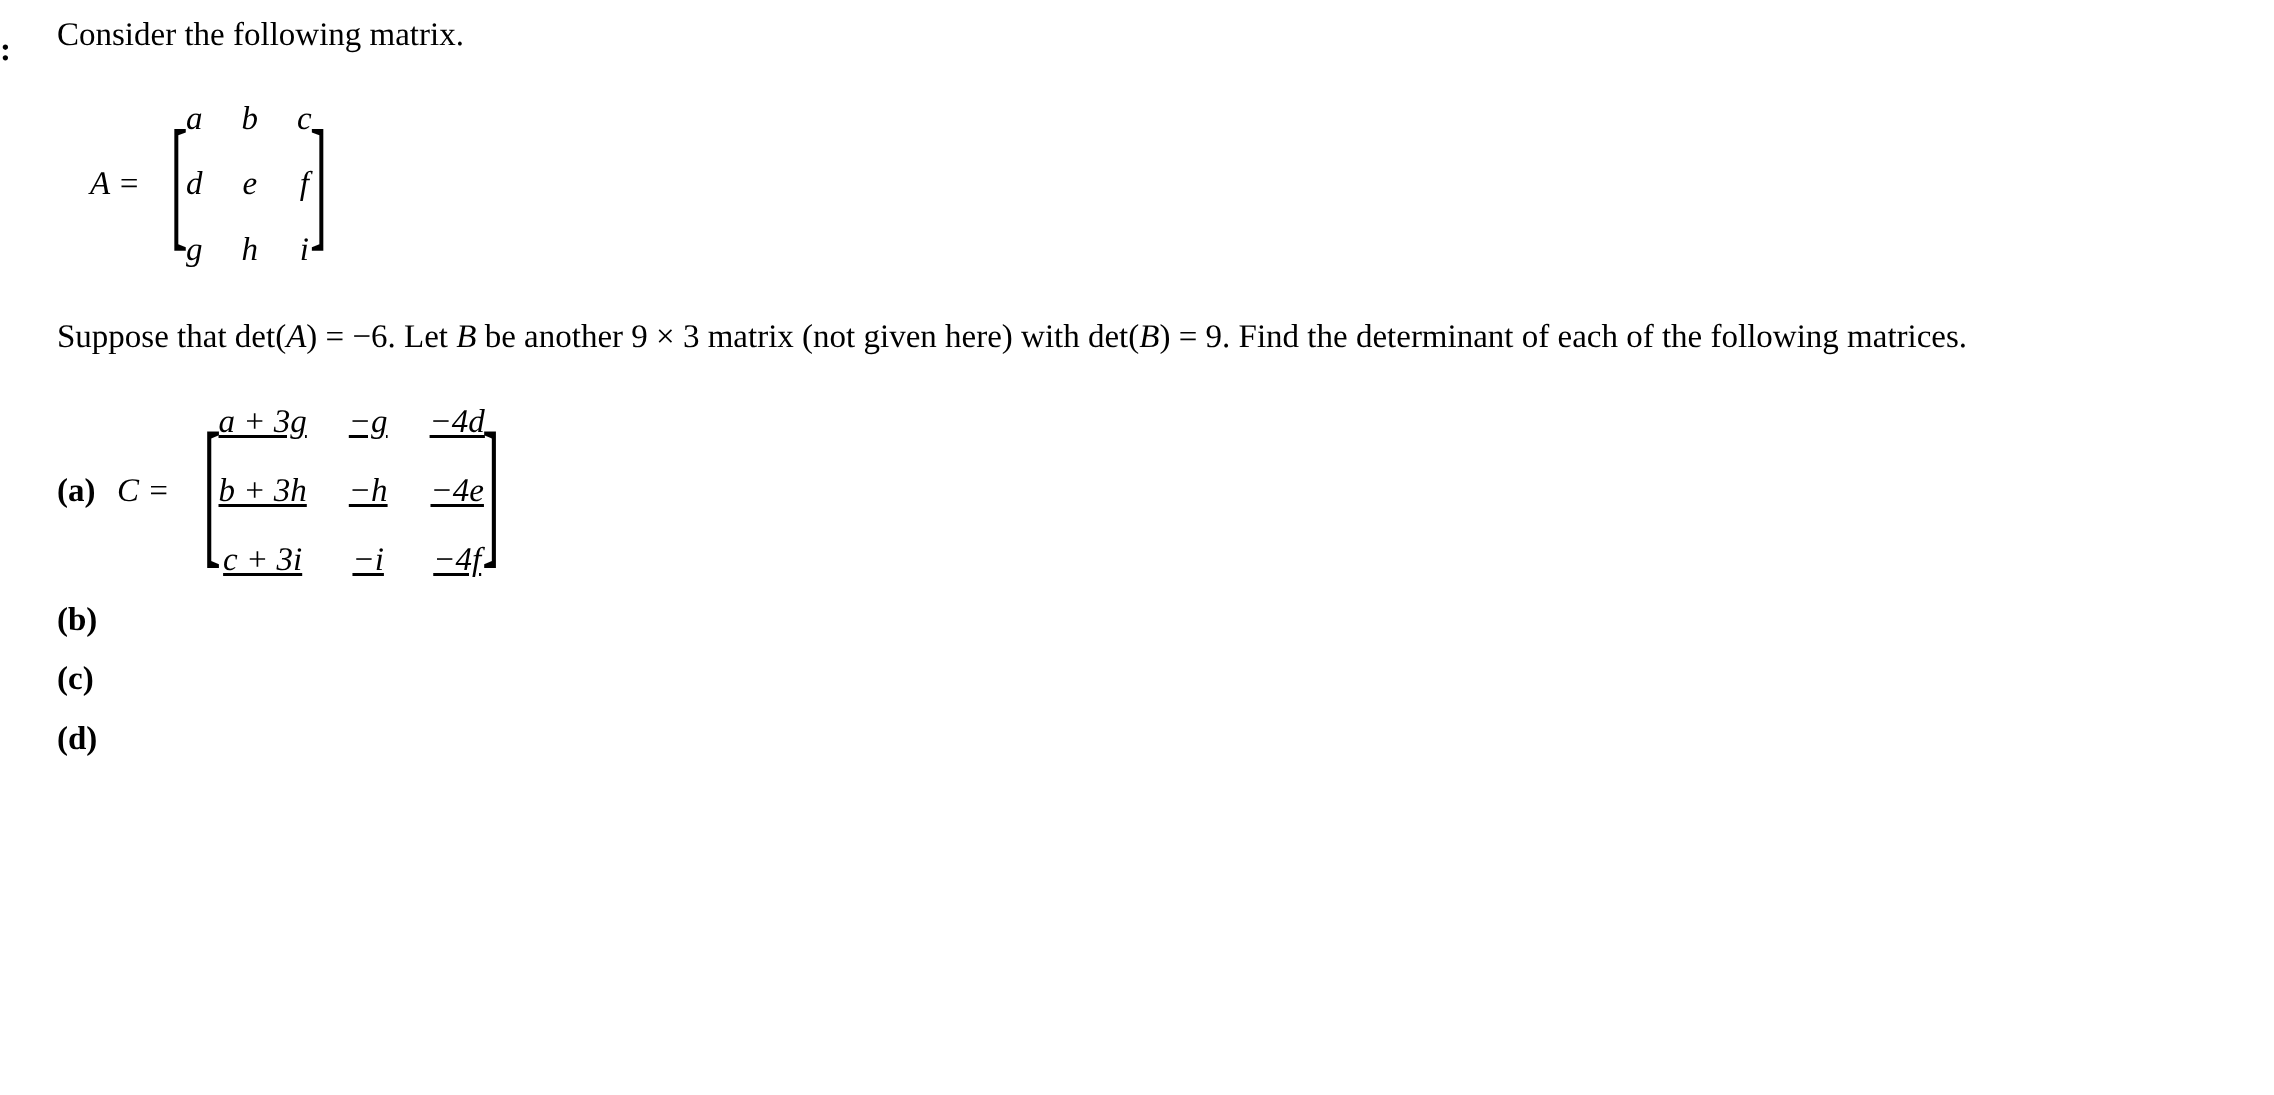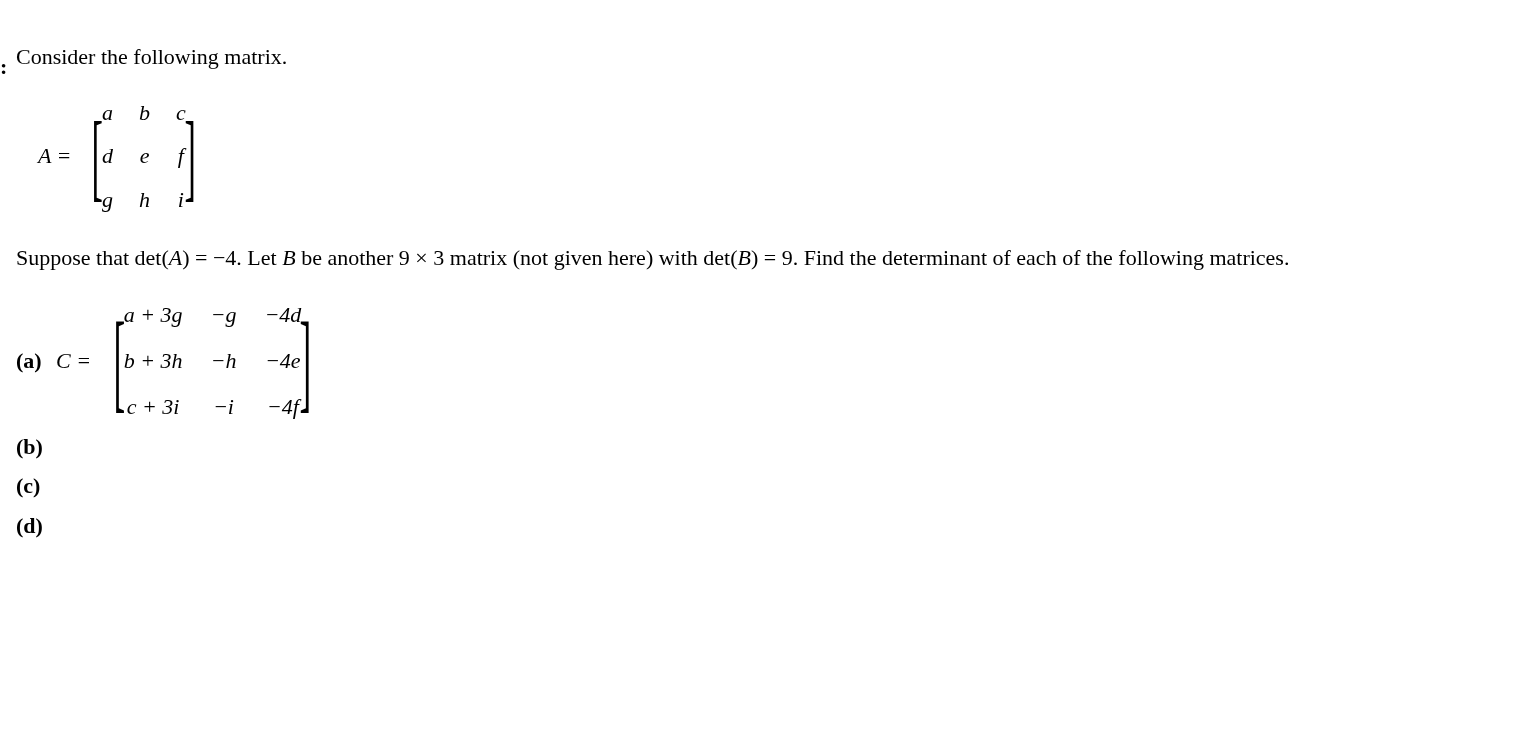--- a/index.html
+++ b/index.html
@@ -6,23 +6,22 @@
     font-family: "Times New Roman", Times, serif;
     font-size: 22px;
     color: #000;
     background: #fff;
     margin: 0;
     padding: 8px 0 0 0;
     width: 1516px;
     line-height: 1.35;
   }
   .content {
-    padding-left: 16px;
+    padding-left: 38px;
     padding-right: 40px;
-    margin-top: 34px;
   }
   .lead-marker {
     position: absolute;
     left: 0;
     top: 10px;
     font-weight: bold;
   }
   .intro-row {
     position: relative;
   }
@@ -56,20 +55,21 @@
     row-gap: 14px;
     font-style: italic;
     text-align: center;
     margin: 0 -12px;
     align-items: center;
   }
   .matrix-grid-wide {
     column-gap: 28px;
     row-gap: 16px;
     margin: 0 -14px;
+    text-decoration: underline;
   }
   .para {
     margin: 10px 0 18px 0;
   }
   .ital { font-style: italic; }
   .parts {
     margin-top: 28px;
   }
   .part-row {
     display: flex;
@@ -117,21 +117,21 @@
         <span>e</span>
         <span>f</span>
         <span>g</span>
         <span>h</span>
         <span>i</span>
       </span>
       <span class="bracket">]</span>
     </div>
 
     <div class="para">
-      <span>Suppose that det(</span><span class="ital">A</span><span>) = −4. Let </span><span class="ital">B</span><span> be another 9 × 3 matrix (not given here) with det(</span><span class="ital">B</span><span>) = 9. Find the determinant of each of the following matrices.</span>
+      <span>Suppose that det(</span><span class="ital">A</span><span>) = −6. Let </span><span class="ital">B</span><span> be another 9 × 3 matrix (not given here) with det(</span><span class="ital">B</span><span>) = 9. Find the determinant of each of the following matrices.</span>
     </div>
 
     <div class="parts">
 
       <div class="part-row part-a">
         <span class="part-label">(a)</span>
         <div class="part-body">
           <div class="matrix-c">
             <span class="eq-lhs">C =</span>
             <span class="bracket bracket-tall">[</span>

